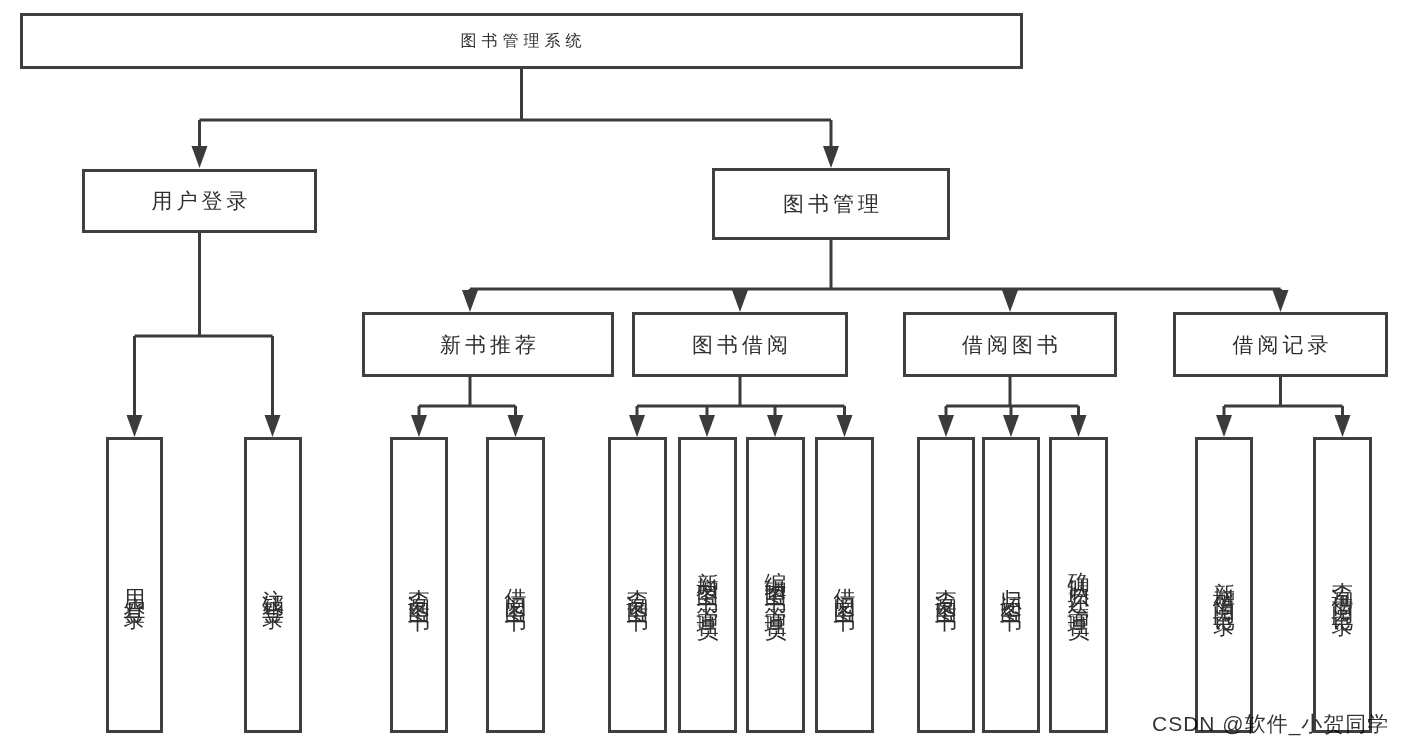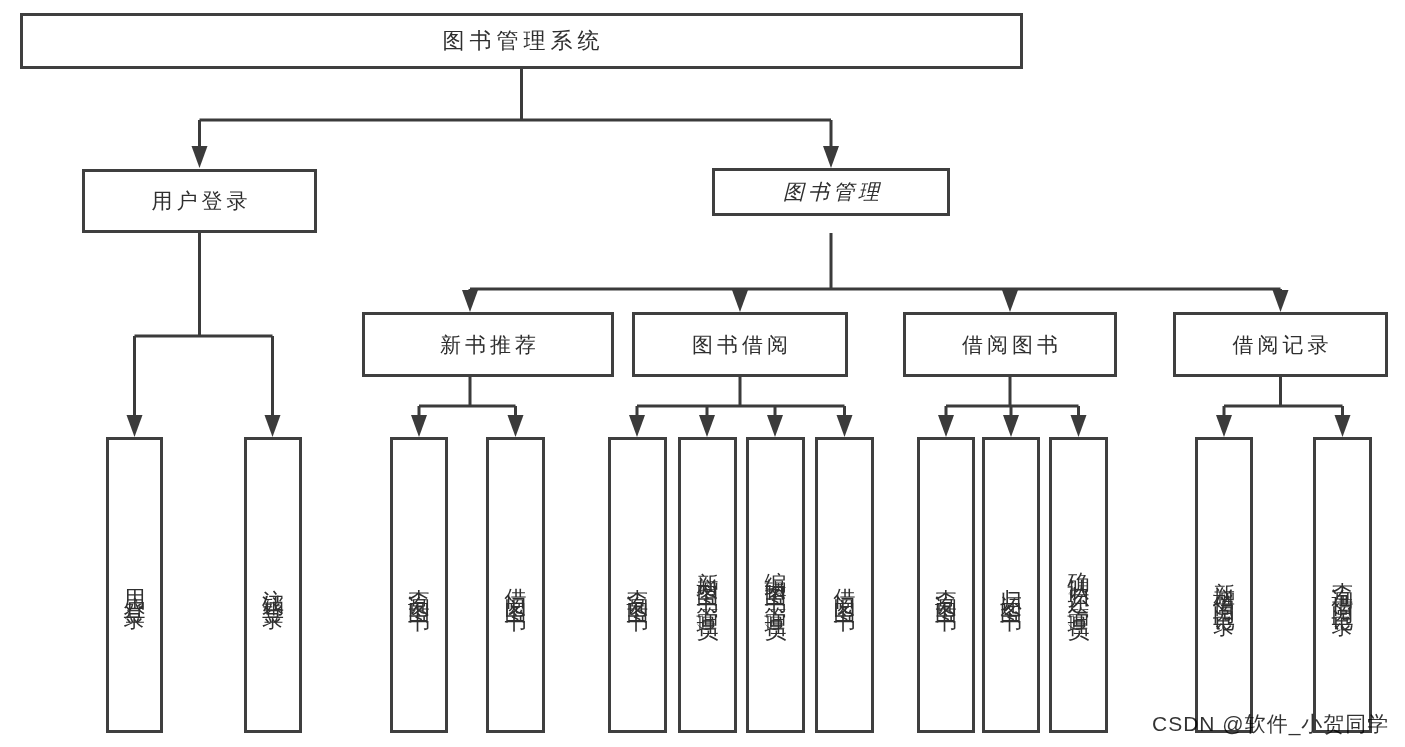--- a/index.html
+++ b/index.html
@@ -34,21 +34,21 @@
     display: flex;
     align-items: center;
     justify-content: center;
   }
   .hbox {
     font-size: 21px;
     letter-spacing: 4px;
     text-indent: 4px; 
     white-space: nowrap;
   }
-  .hbox.root { font-size: 22px; letter-spacing: 5px; }
+  .hbox.root { font-size: 16px; letter-spacing: 5px; }
   .vbox {
     writing-mode: vertical-rl;
     text-orientation: mixed;
     font-size: 22px;
     letter-spacing: 7px;
     line-height: 1;
   }
   .watermark {
     position: absolute;
     left: 1152px;
@@ -102,21 +102,21 @@
     <polygon points="1334.5,415 1350.5,415 1342.5,437"></polygon>
   </svg>
 
   <div class="node hbox root" style="left:20px; top:13px; width:1003px; height:56px;">
     <span>图书管理系统</span>
   </div>
 
   <div class="node hbox" style="left:82px; top:169px; width:235px; height:64px;">
     <span>用户登录</span>
   </div>
-  <div class="node hbox" style="left:712px; top:168px; width:238px; height:48px;font-style:italic;">
+  <div class="node hbox" style="left:712px; top:168px; width:238px; height:72px;">
     <span>图书管理</span>
   </div>
 
   <div class="node hbox" style="left:362px; top:312px; width:252px; height:65px;">
     <span>新书推荐</span>
   </div>
   <div class="node hbox" style="left:632px; top:312px; width:216px; height:65px;">
     <span>图书借阅</span>
   </div>
   <div class="node hbox" style="left:903px; top:312px; width:214px; height:65px;">

